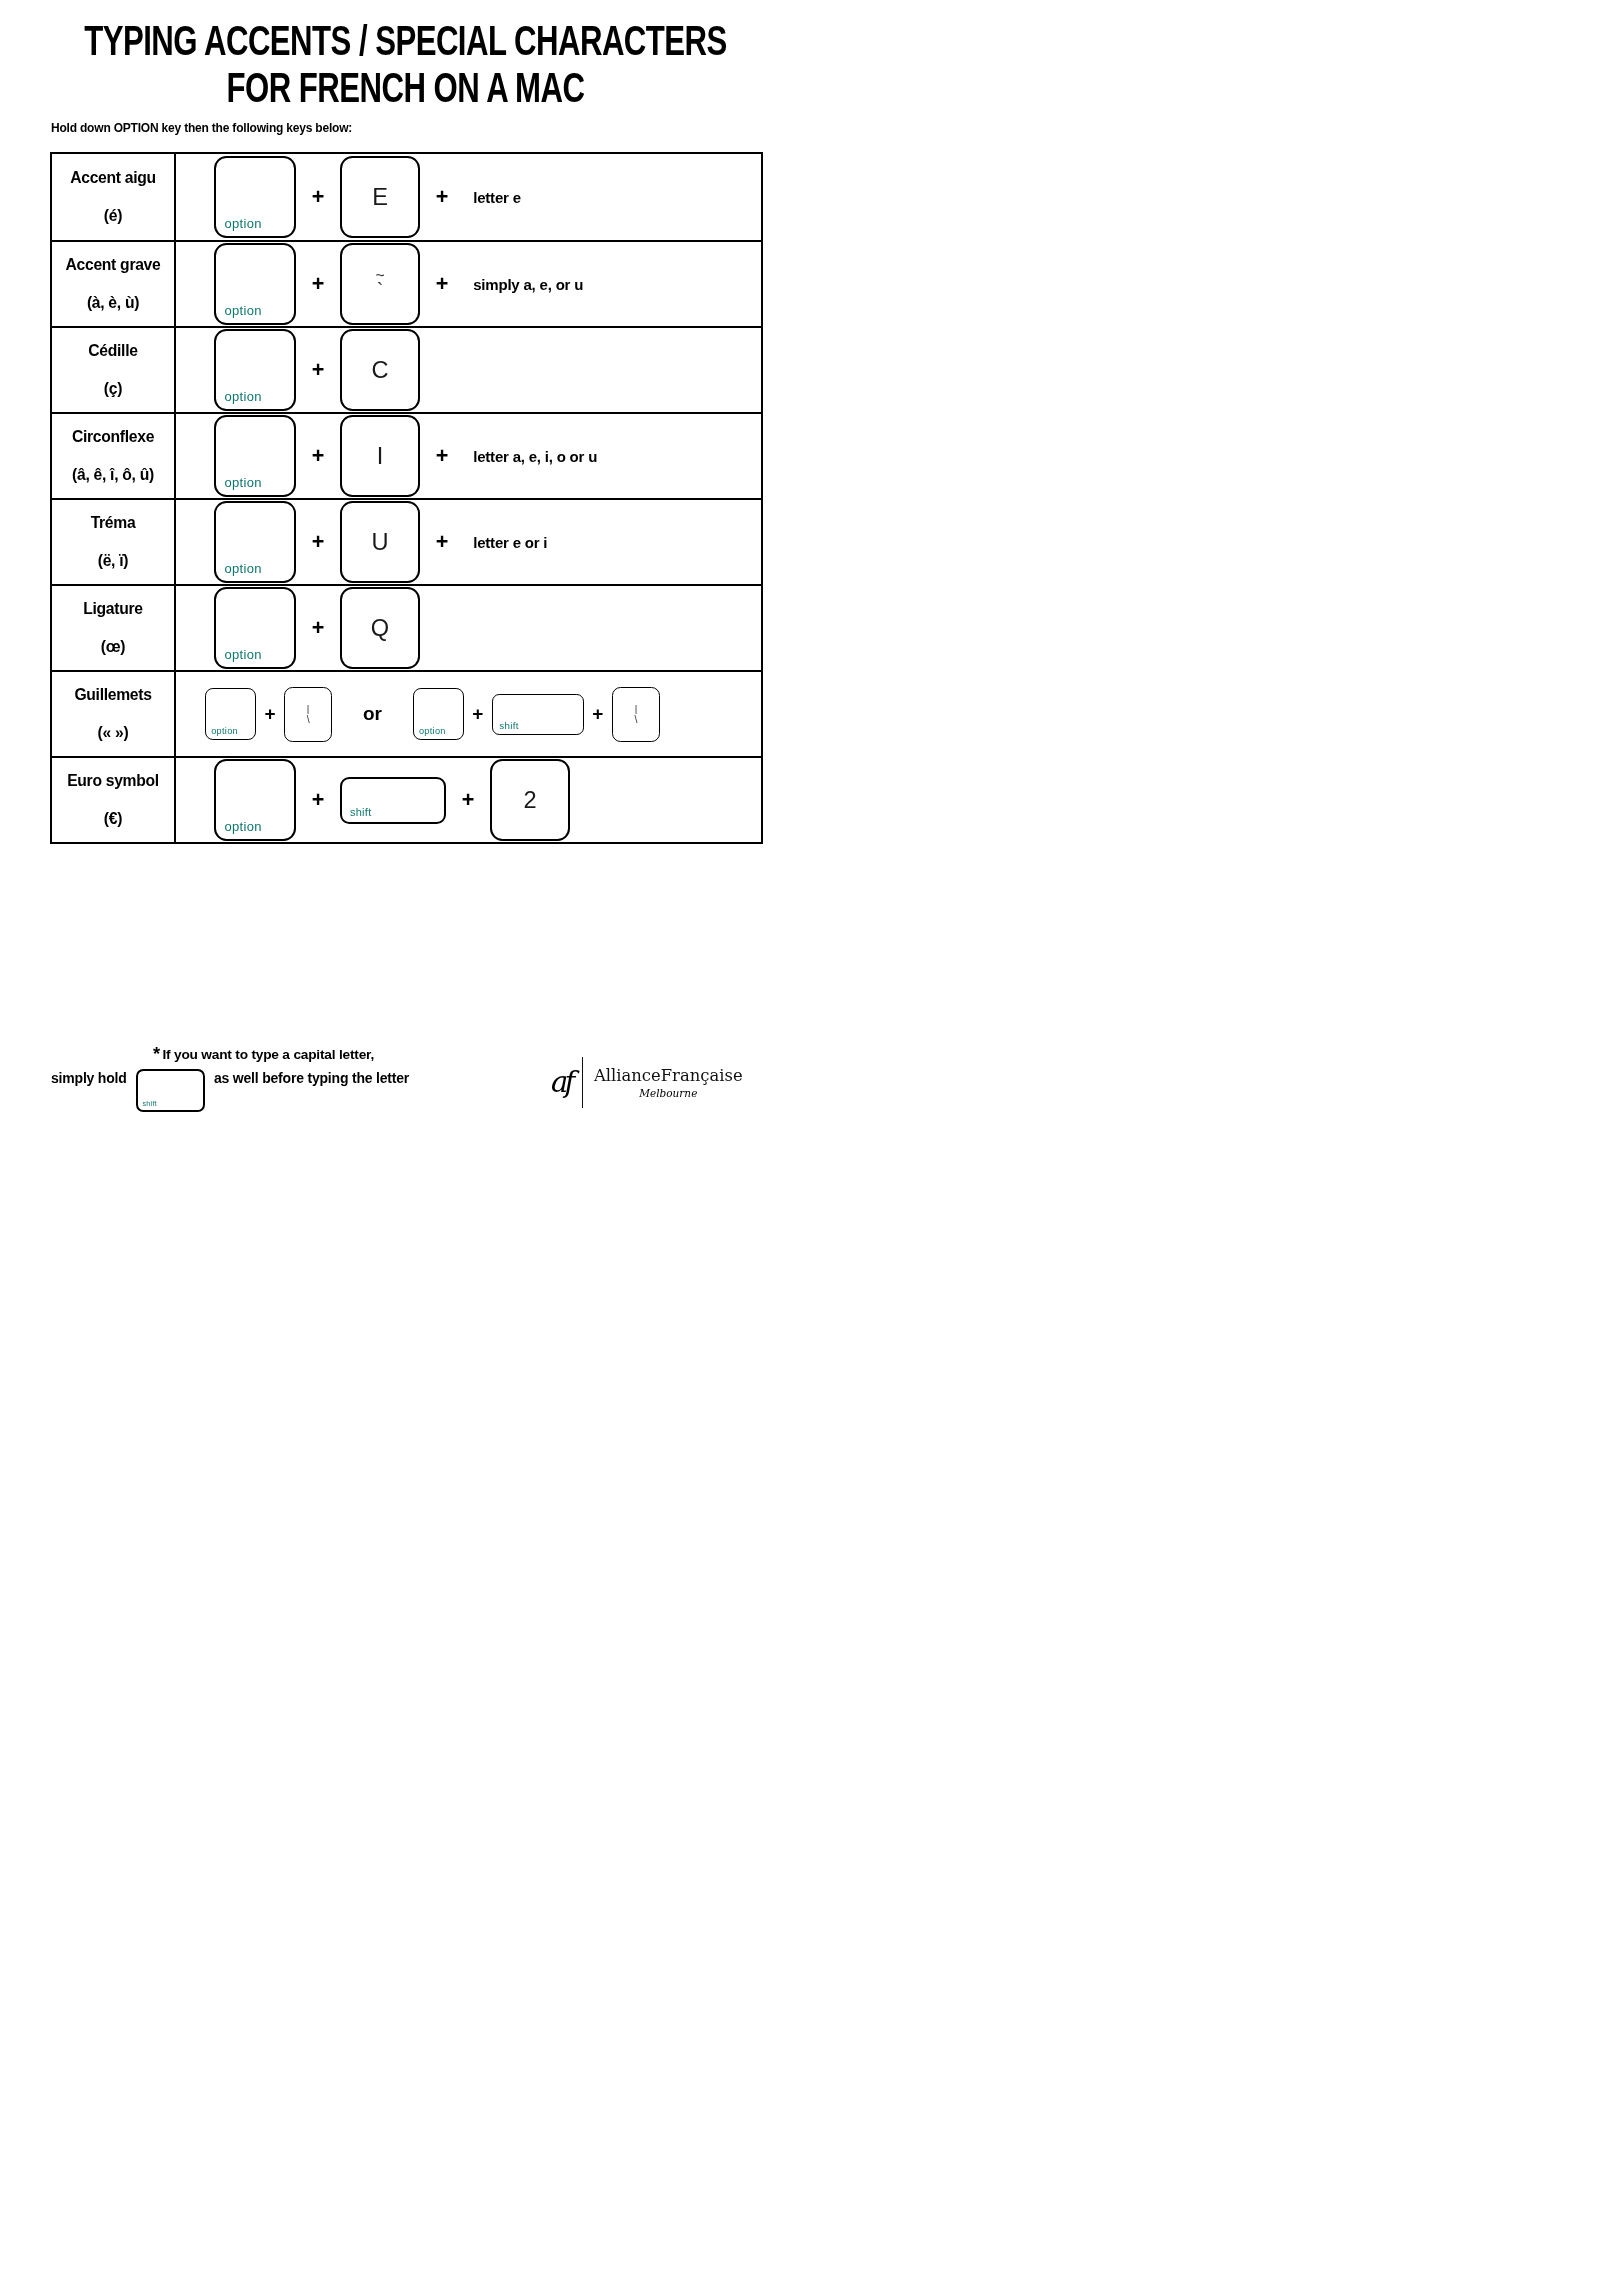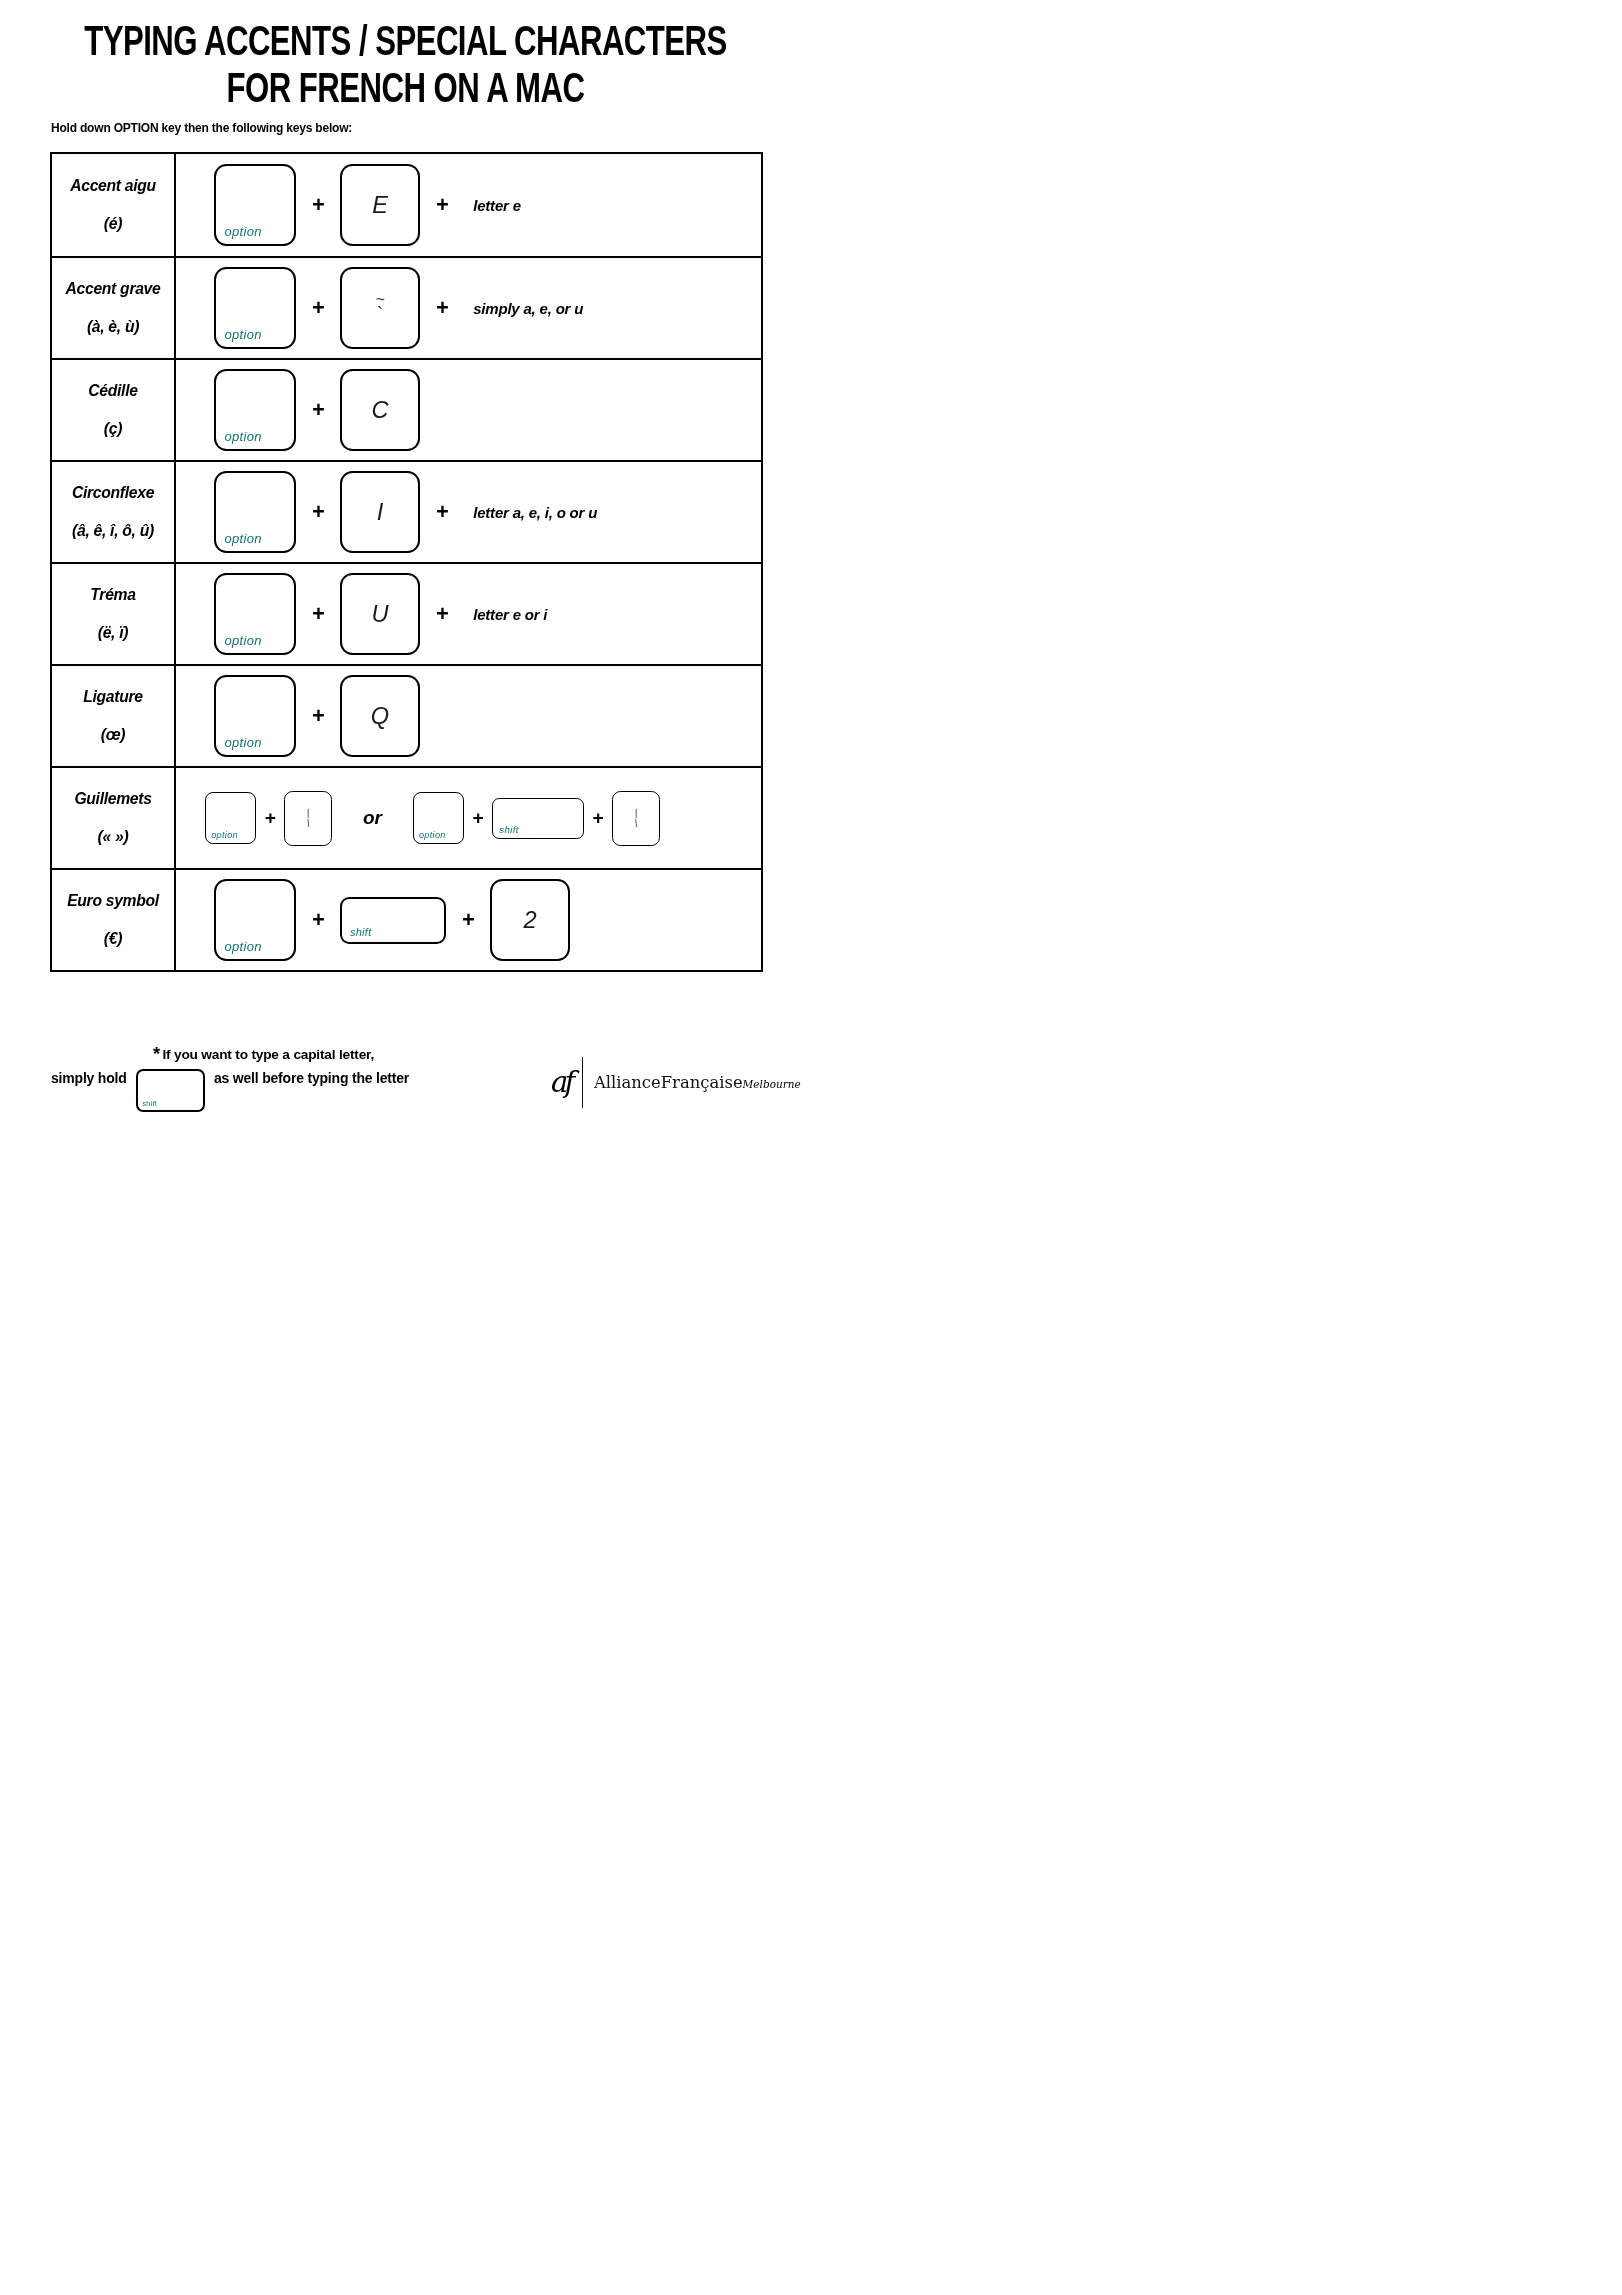--- a/index.html
+++ b/index.html
@@ -18,21 +18,21 @@
   }
   .subtitle {
     margin:17px 0 0 51px;
     font-weight:bold; font-size:12px; letter-spacing:-0.2px;
   }
   
   .tbl {
     position:absolute; left:50px; top:152px; width:713px;
     border:2.6px solid #000; background:#fff;
   }
-  .row { display:flex; height:102px; border-top:2px solid #000;font-style:italic; }
+  .row { display:flex; height:86px; border-top:2px solid #000; }
   .row:first-child { border-top:none; }
   .cell-label {
     width:124px; flex:0 0 124px; border-right:2px solid #000;
     display:flex; flex-direction:column; align-items:center; justify-content:center;
     gap:19.6px; text-align:center;
   }
   .acc-name, .acc-chars { font-weight:bold; font-size:15.7px; letter-spacing:-0.3px; }
   .cell-combo { flex:1; display:flex; align-items:center; padding-left:38px; }
   .cell-combo.tight { padding-left:29px; }
   
@@ -74,21 +74,21 @@
   .fn-line2 .txt { font-weight:bold; font-size:14px; letter-spacing:-0.2px; line-height:19.6px; }
   .key-shift-fn { width:69px; height:43px; border-radius:7.2px; margin:0 9.2px; }
   .key-shift-fn .mod-label { font-size:7.2px; left:4.6px; bottom:2.6px; }
   
   .logo { position:absolute; left:551px; top:1057px; display:flex; align-items:center; }
   .logo-mark {
     font-family:"DejaVu Serif", serif; font-style:italic;
     font-size:29px; letter-spacing:-0.13em; line-height:1; padding-right:6.5px;
   }
   .logo-bar { width:1.6px; height:51px; background:#111; margin:0 10.5px 0 3.9px; }
-  .logo-text { display:flex; flex-direction:row; align-items:center; }
+  .logo-text { display:flex; flex-direction:column; align-items:center; }
   .logo-name { font-family:"DejaVu Serif", serif; font-size:16.4px; color:#111; }
   .logo-city { font-family:"DejaVu Serif", serif; font-style:italic; font-size:10.5px; margin-top:2.6px; }
 </style>
 </head>
 <body>
 
 <div class="title">
   <div>TYPING ACCENTS / SPECIAL CHARACTERS</div>
   <div>FOR FRENCH ON A MAC</div>
 </div>

